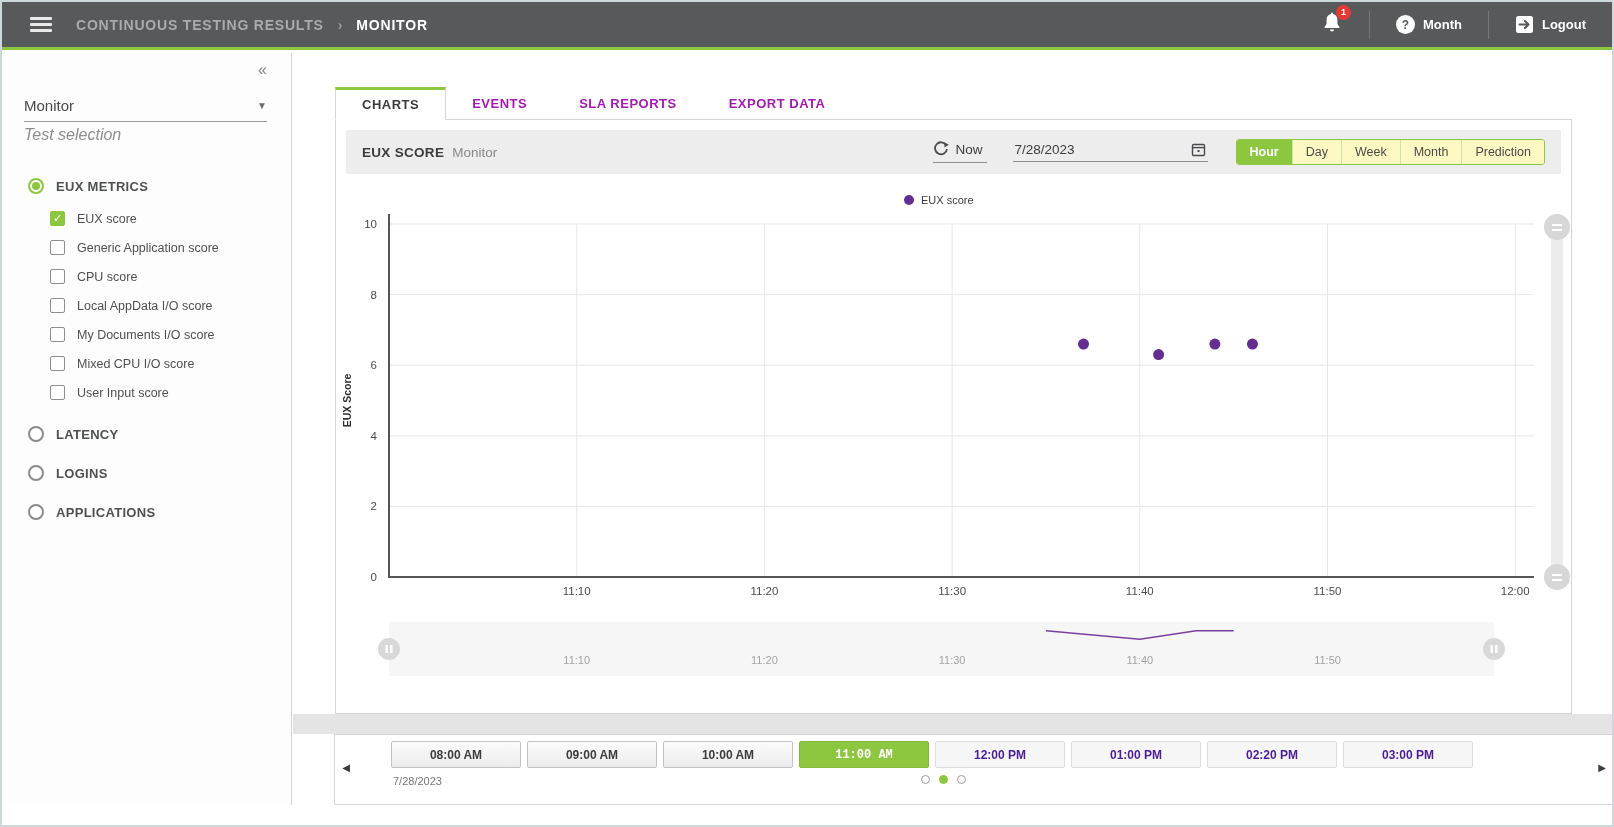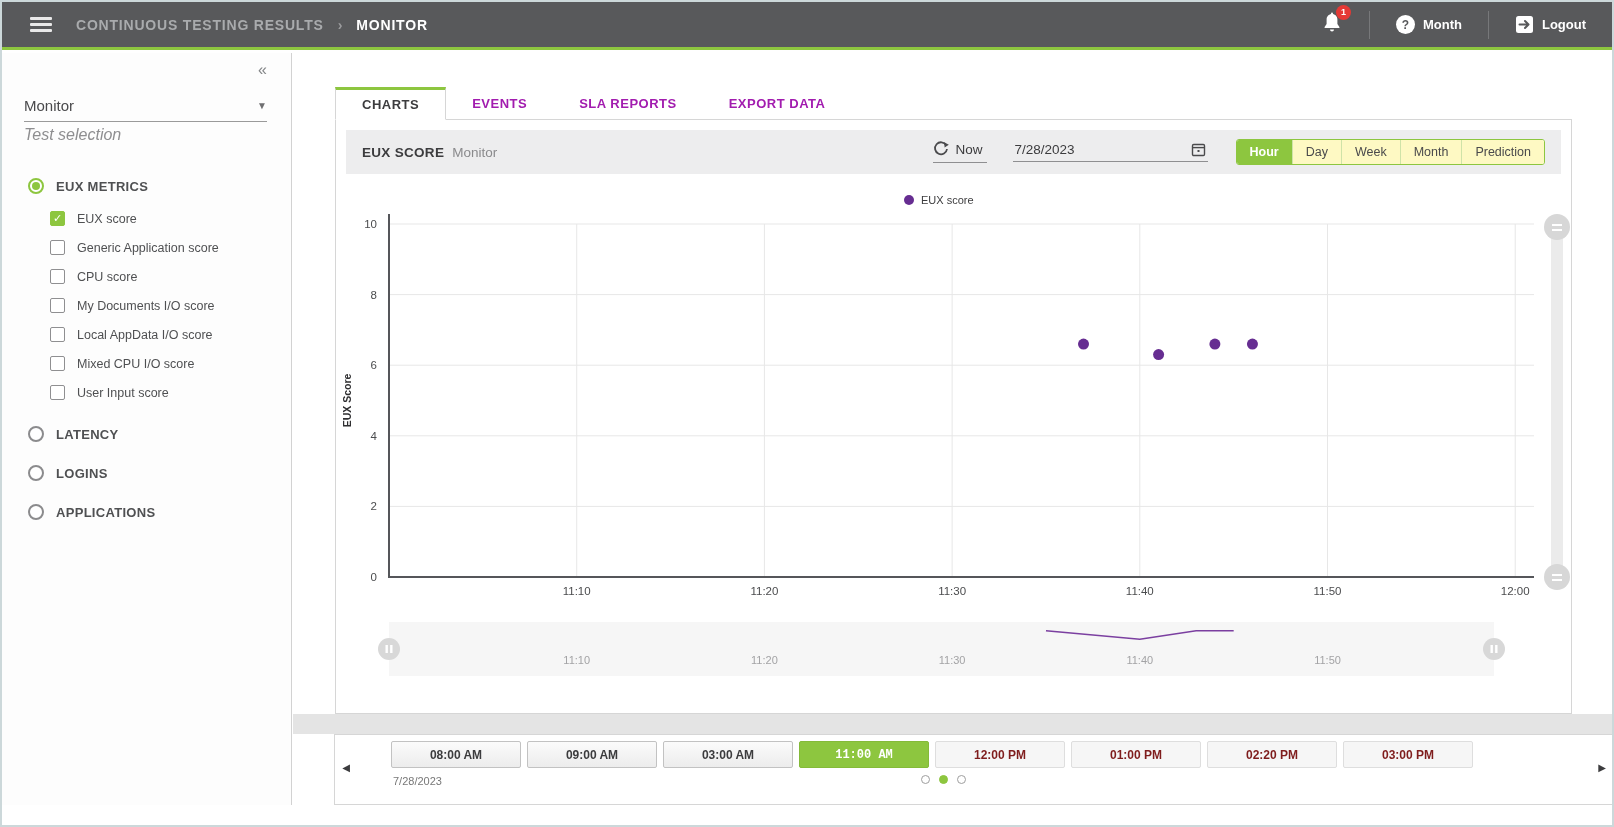--- a/index.html
+++ b/index.html
@@ -70,21 +70,21 @@
   .vhandle.bot{bottom:0;}
 
   
   .gap{position:absolute;left:291px;top:712px;width:1323px;height:20px;background:#e4e4e4;}
   .btm{position:absolute;left:332px;top:732px;width:1280px;height:71px;background:#fff;border:1px solid #d6d6d6;}
   .arrow{position:absolute;top:20px;width:18px;height:24px;display:flex;align-items:center;justify-content:center;color:#3c3c3e;font-size:10px;cursor:pointer;}
   .arrow.left{left:2px;} .arrow.right{right:2px;}
   .slots{position:absolute;left:56px;top:6px;display:flex;gap:6px;}
   .slot{width:130px;height:27px;font-size:12px;font-weight:600;color:#3c3c3e;background:linear-gradient(#fbfbfb,#ececec);border:1px solid #c2c2c2;border-radius:2px;display:flex;align-items:center;justify-content:center;cursor:pointer;}
   .slot.active{background:#8dc63f;border-color:#84ba39;color:#fff;font-family:Liberation Mono, monospace;}
-  .slot.disabled{background:#f6f6f6;border-color:#dedede;color:#7f1d1d;cursor:default;}
+  .slot.disabled{background:#f6f6f6;border-color:#dedede;color:#4c1d95;cursor:default;}
   .btmdate{position:absolute;left:58px;top:40px;color:#787878;font-size:11px;}
   .pager{position:absolute;left:586px;top:40px;display:flex;gap:9px;align-items:center;}
   .pdot{width:9px;height:9px;border-radius:50%;border:1.5px solid #9e9e9e;background:#fff;cursor:pointer;}
   .pdot.active{background:#8dc63f;border-color:#8dc63f;}
 </style>
 </head>
 <body>
 
 <div id="app">
 
@@ -147,25 +147,25 @@
             <div class="chk-row">
               <span class="chk"></span>
               <span class="chk-label">Generic Application score</span>
             </div>
             <div class="chk-row">
               <span class="chk"></span>
               <span class="chk-label">CPU score</span>
             </div>
             <div class="chk-row">
               <span class="chk"></span>
+              <span class="chk-label">Local AppData I/O score</span>
+            </div>
+            <div class="chk-row">
+              <span class="chk"></span>
               <span class="chk-label">My Documents I/O score</span>
-            </div>
-            <div class="chk-row">
-              <span class="chk"></span>
-              <span class="chk-label">Local AppData I/O score</span>
             </div>
             <div class="chk-row">
               <span class="chk"></span>
               <span class="chk-label">Mixed CPU I/O score</span>
             </div>
             <div class="chk-row">
               <span class="chk"></span>
               <span class="chk-label">User Input score</span>
             </div>
           </div>
@@ -294,21 +294,21 @@
     </div>
   </div>
 
   <div class="gap"></div>
 
   <div class="btm">
     <div class="arrow left">◀</div>
     <div class="slots" id="slots">
         <div class="slot">08:00 AM</div>
         <div class="slot">09:00 AM</div>
-        <div class="slot">03:00 AM</div>
+        <div class="slot">10:00 AM</div>
         <div class="slot active">11:00 AM</div>
         <div class="slot disabled">12:00 PM</div>
         <div class="slot disabled">01:00 PM</div>
         <div class="slot disabled">02:20 PM</div>
         <div class="slot disabled">03:00 PM</div>
       </div>
     <div class="btmdate">7/28/2023</div>
     <div class="pager" id="pager">
         <span class="pdot"></span>
         <span class="pdot active"></span>

